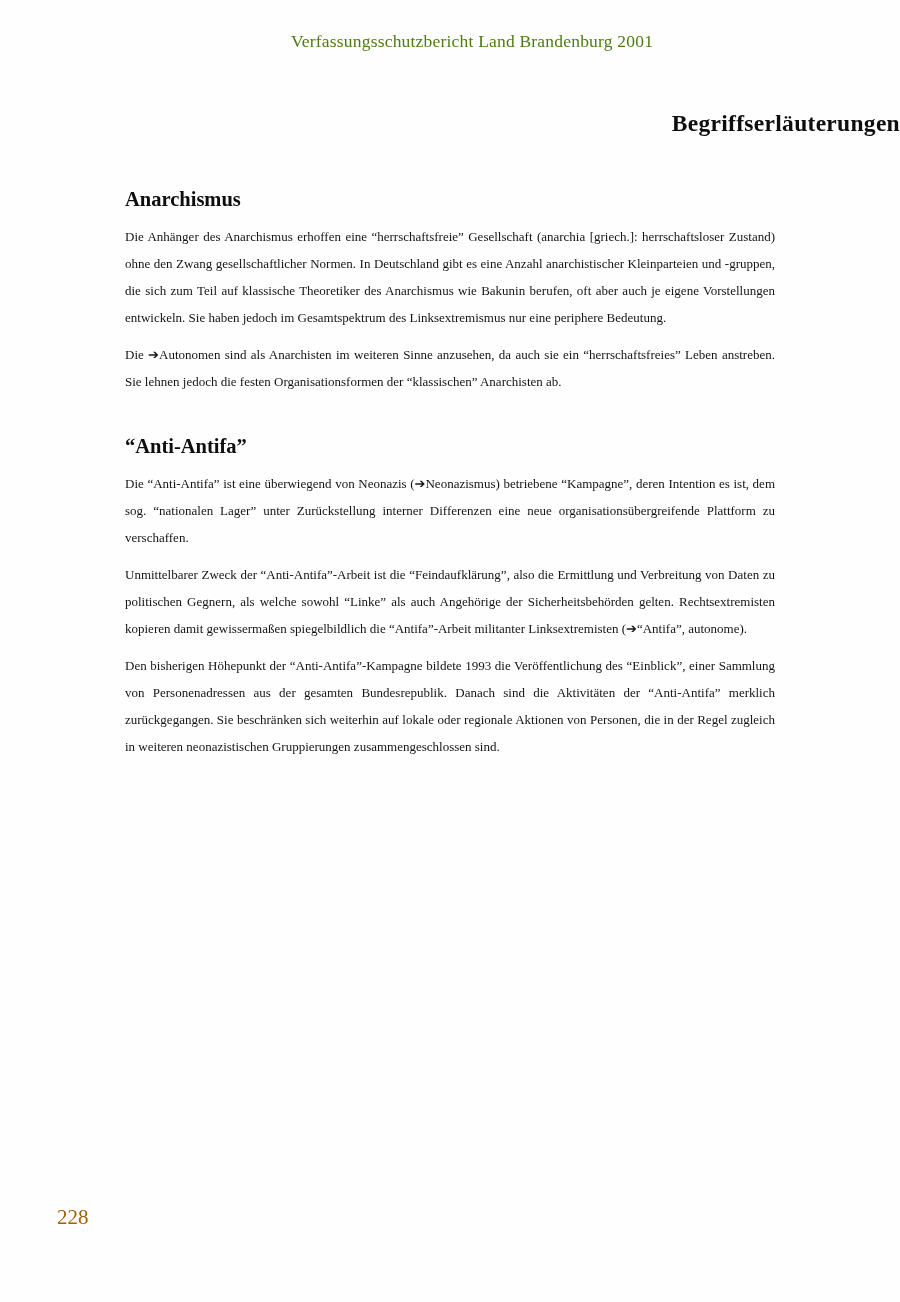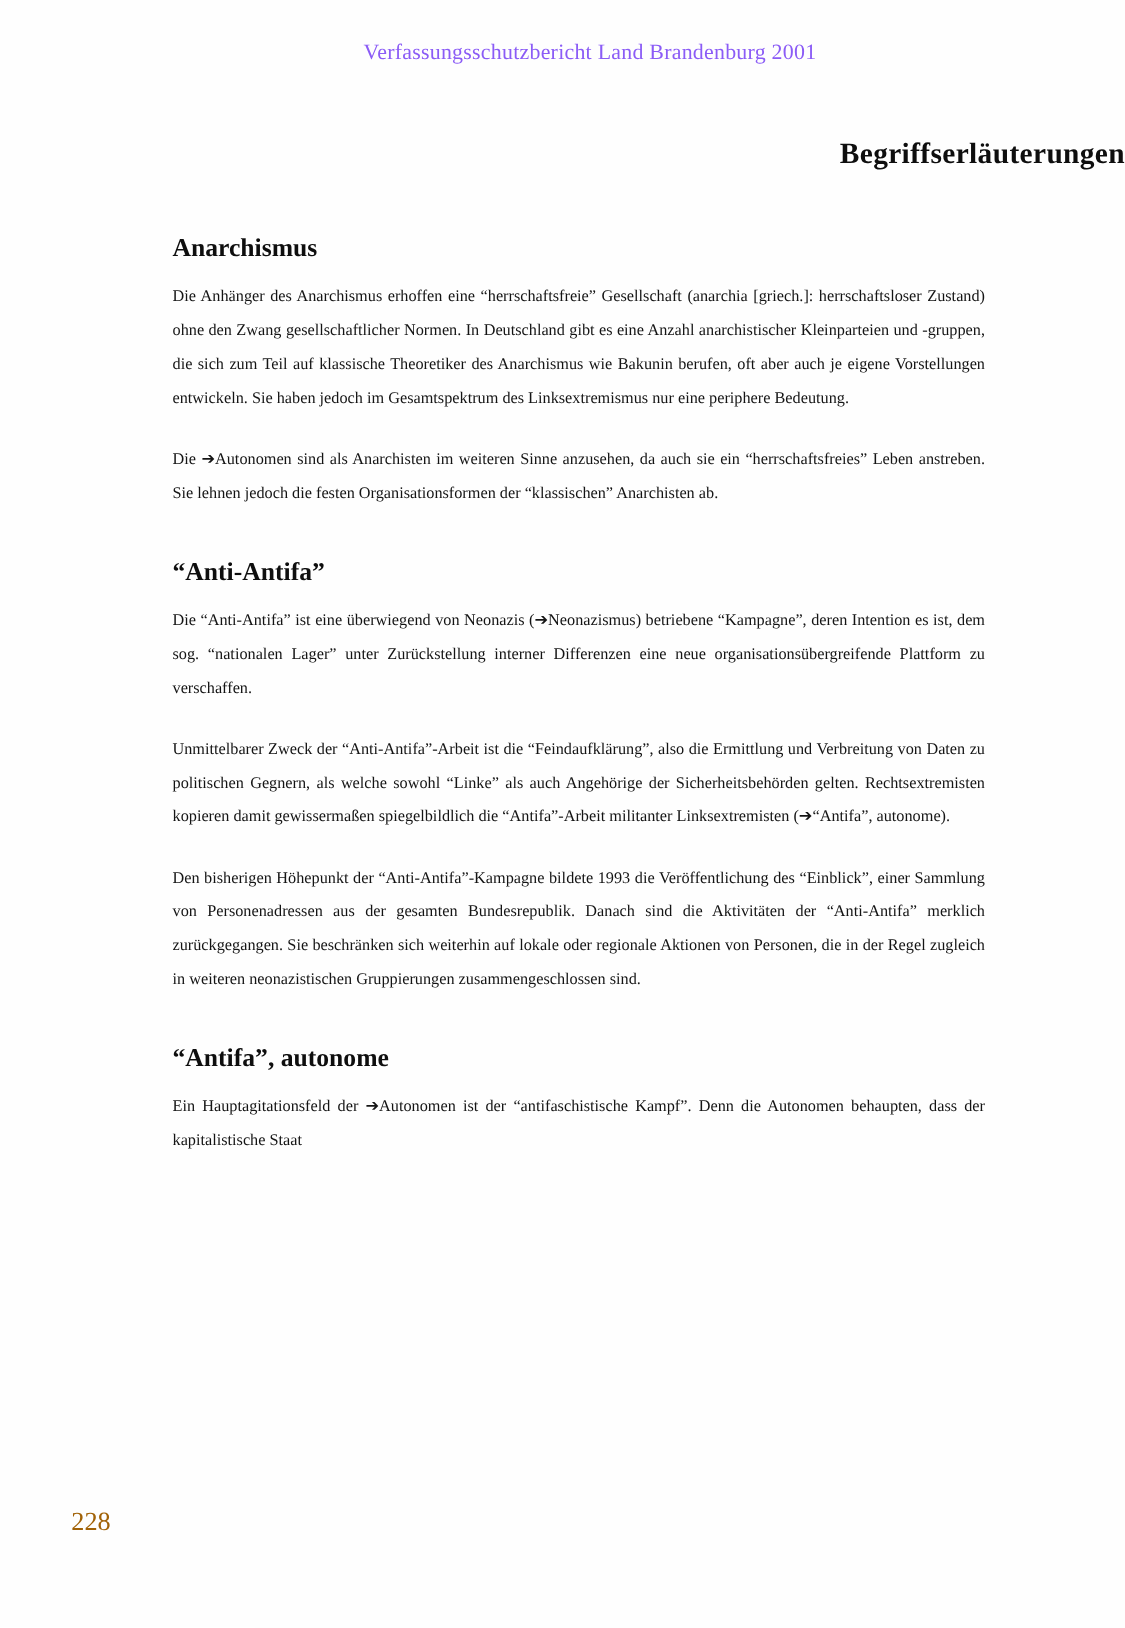--- a/index.html
+++ b/index.html
@@ -15,35 +15,35 @@
     background: #fefefe;
     color: #121212;
     font-family: "Liberation Serif", "DejaVu Serif", serif;
     overflow: hidden;
   }
   .running-header {
     padding-top: 31px;
     text-align: center;
     font-size: 17.5px;
     letter-spacing: 0.2px;
-    color: #8b5cf6;
+    color: #4d7c0f;
     padding-left: 44px;
   }
   .doc-title {
     margin: 58px 0 0 0;
     text-align: right;
     font-size: 23.5px;
     font-weight: bold;
     letter-spacing: 0.3px;
     color: #0e0e0e;
   }
   .content {
     position: absolute;
     top: 188px;
-    left: 138px;
+    left: 125px;
     width: 650px;
   }
   .content section {
     display: block;
   }
   .content h2 {
     margin: 40px 0 0 0;
     font-size: 20.5px;
     font-weight: bold;
     color: #0e0e0e;
@@ -53,21 +53,21 @@
   }
   .content p {
     margin: 12px 0 0 0;
     font-size: 13px;
     line-height: 27px;
     text-align: justify;
     hyphens: auto;
     color: #141414;
   }
   .content p + p {
-    margin-top: 22px;
+    margin-top: 10px;
     font-family: Liberation Serif, serif;
   }
   .page-number {
     position: absolute;
     left: 57px;
     bottom: 72px;
     font-size: 21px;
     color: #a16207;
   }
 </style>
@@ -88,22 +88,18 @@
       <p>Die ➔Autonomen sind als Anarchisten im weiteren Sinne anzusehen, da auch sie ein “herrschaftsfreies” Leben anstreben. Sie lehnen jedoch die festen Organisationsformen der “klassischen” Anarchisten ab.</p>
     </section>
 
     <section>
       <h2>“Anti-Antifa”</h2>
       <p>Die “Anti-Antifa” ist eine überwiegend von Neonazis (➔Neonazismus) betriebene “Kampagne”, deren Intention es ist, dem sog. “nationalen Lager” unter Zurückstellung interner Differenzen eine neue organisationsübergreifende Plattform zu verschaffen.</p>
       <p>Unmittelbarer Zweck der “Anti-Antifa”-Arbeit ist die “Feindaufklärung”, also die Ermittlung und Verbreitung von Daten zu politischen Gegnern, als welche sowohl “Linke” als auch Angehörige der Sicherheitsbehörden gelten. Rechtsextremisten kopieren damit gewissermaßen spiegelbildlich die “Antifa”-Arbeit militanter Linksextremisten (➔“Antifa”, autonome).</p>
       <p>Den bisherigen Höhepunkt der “Anti-Antifa”-Kampagne bildete 1993 die Veröffentlichung des “Einblick”, einer Sammlung von Personenadressen aus der gesamten Bundesrepublik. Danach sind die Aktivitäten der “Anti-Antifa” merklich zurückgegangen. Sie beschränken sich weiterhin auf lokale oder regionale Aktionen von Personen, die in der Regel zugleich in weiteren neonazistischen Gruppierungen zusammengeschlossen sind.</p>
     </section>
 
-    <section>
-      <h2>“Antifa”, autonome</h2>
-      <p>Ein Hauptagitationsfeld der ➔Autonomen ist der “antifaschistische Kampf”. Denn die Autonomen behaupten, dass der kapitalistische Staat</p>
-    </section>
 
   </div>
 
   <div class="page-number">228</div>
 
 </div>
 
 </body></html>

